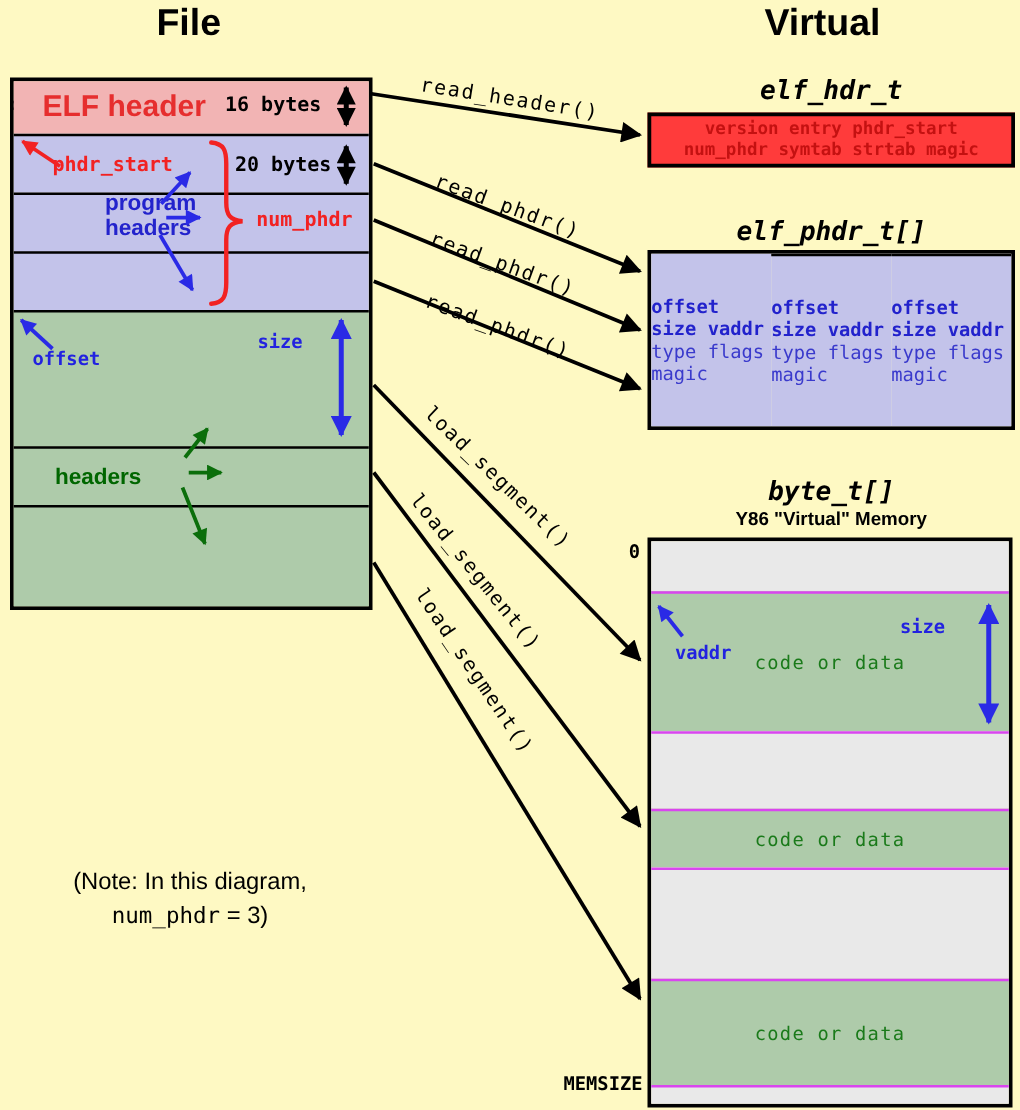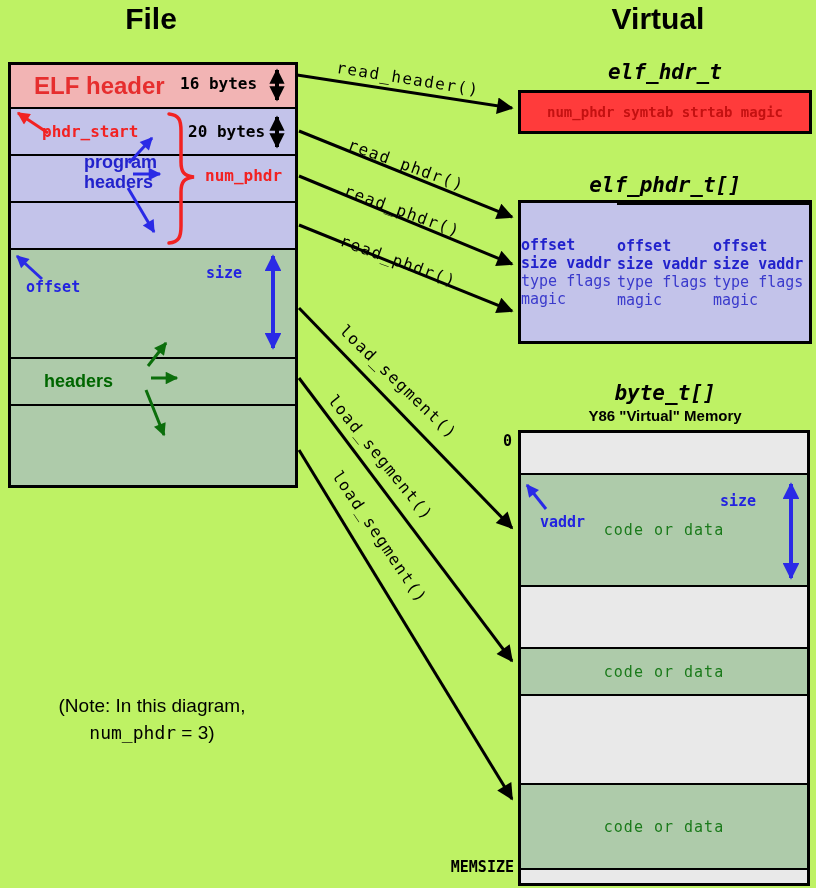--- a/index.html
+++ b/index.html
@@ -1,18 +1,18 @@
 <!DOCTYPE html>
 <html><head>
 <meta charset="utf-8">
 <style>
   * { margin:0; padding:0; box-sizing:border-box; }
   body { background:#fff; }
   .canvas {
-    position:relative; width:816px; height:888px; background:#bef264;
+    position:relative; width:816px; height:888px; background:#fef9c3;
     font-family:"Liberation Sans", sans-serif; overflow:hidden;
   }
   .abs { position:absolute; }
   .title { font-size:30px; font-weight:bold; color:#000; text-align:center; }
   .mono-title { font-family:"DejaVu Sans Mono", monospace; font-style:italic; font-weight:bold; font-size:21px; color:#000; text-align:center; }
 
   
   .file-box { left:8px; top:62px; width:290px; height:426px; border:3px solid #000; display:flex; flex-direction:column; }
   .frow { width:100%; }
   .frow + .frow { border-top:2px solid #000; }
@@ -24,21 +24,21 @@
   .hdr-box { left:518px; top:90px; width:294px; height:44px; border:3px solid #000; background:#ff3b3b;
              display:flex; flex-direction:column; align-items:center; justify-content:center; }
   .hdr-box div { font-family:"DejaVu Sans Mono", monospace; font-weight:bold; font-size:14px; color:#c41111; line-height:17px; white-space:nowrap; }
   .phdr-box { left:518px; top:200px; width:294px; height:144px; border:3px solid #000; display:flex; flex-direction:row; }
   .prow { background:#c3c3ea; flex:1; display:flex; flex-direction:column; align-items:center; justify-content:center; }
   .prow + .prow { border-top:2px solid #000; }
   .prow .l1 { font-family:"DejaVu Sans Mono", monospace; font-weight:bold; font-size:15px; color:#2222cc; line-height:18px; }
   .prow .l2 { font-family:"DejaVu Sans Mono", monospace; font-size:15px; color:#3a3acc; line-height:18px; }
   .byte-box { left:518px; top:430px; width:292px; height:456px; border:3px solid #000; display:flex; flex-direction:column; }
   .mrow { width:100%; display:flex; align-items:center; justify-content:center; }
-  .mrow + .mrow { border-top:2px solid #000000; }
+  .mrow + .mrow { border-top:2px solid #d946ef; }
   .mgray  { background:#e9e9e9; }
   .mgreen { background:#aecbaa; }
   .code-label { font-family:"DejaVu Sans Mono", monospace; font-size:15px; color:#1a7a1a; letter-spacing:1px; }
 
   
   .lbl-bold-sm { font-size:14px; font-weight:bold; color:#000; }
   .red-sans   { color:#e62e2e; font-weight:bold; font-size:24px; }
   .mono-bold-k { font-family:"DejaVu Sans Mono", monospace; font-weight:bold; font-size:16px; color:#000; }
   .mono-red   { font-family:"DejaVu Sans Mono", monospace; font-weight:bold; font-size:16px; color:#f22222; }
   .mono-blue  { font-family:"DejaVu Sans Mono", monospace; font-weight:bold; font-size:15px; color:#2222e0; }
@@ -76,20 +76,21 @@
   <div class="abs mono-red" style="left:42px;  top:122px;">phdr_start</div>
   <div class="abs mono-bold-k" style="left:188px; top:122px;">20 bytes</div>
   <div class="abs blue-sans" style="left:40px; top:152px; width:90px;margin-left:44px;">program headers</div>
   <div class="abs mono-red" style="left:205px; top:166px;">num_phdr</div>
   <div class="abs mono-blue" style="left:26px;  top:278px;">offset</div>
   <div class="abs mono-blue" style="left:206px; top:264px;">size</div>
   <div class="abs green-sans" style="left:44px;  top:371px;">headers</div>
 
   <div class="abs mono-title" style="left:565px; top:60px; width:200px;">elf_hdr_t</div>
   <div class="abs hdr-box">
+    <div>version entry phdr_start</div>
     <div>num_phdr symtab strtab magic</div>
   </div>
 
   <div class="abs mono-title" style="left:565px; top:173px; width:200px;">elf_phdr_t[]</div>
   <div class="abs phdr-box">
     <div class="prow">
       <div class="l1">offset size vaddr</div>
       <div class="l2">type flags magic</div>
     </div>
     <div class="prow">

